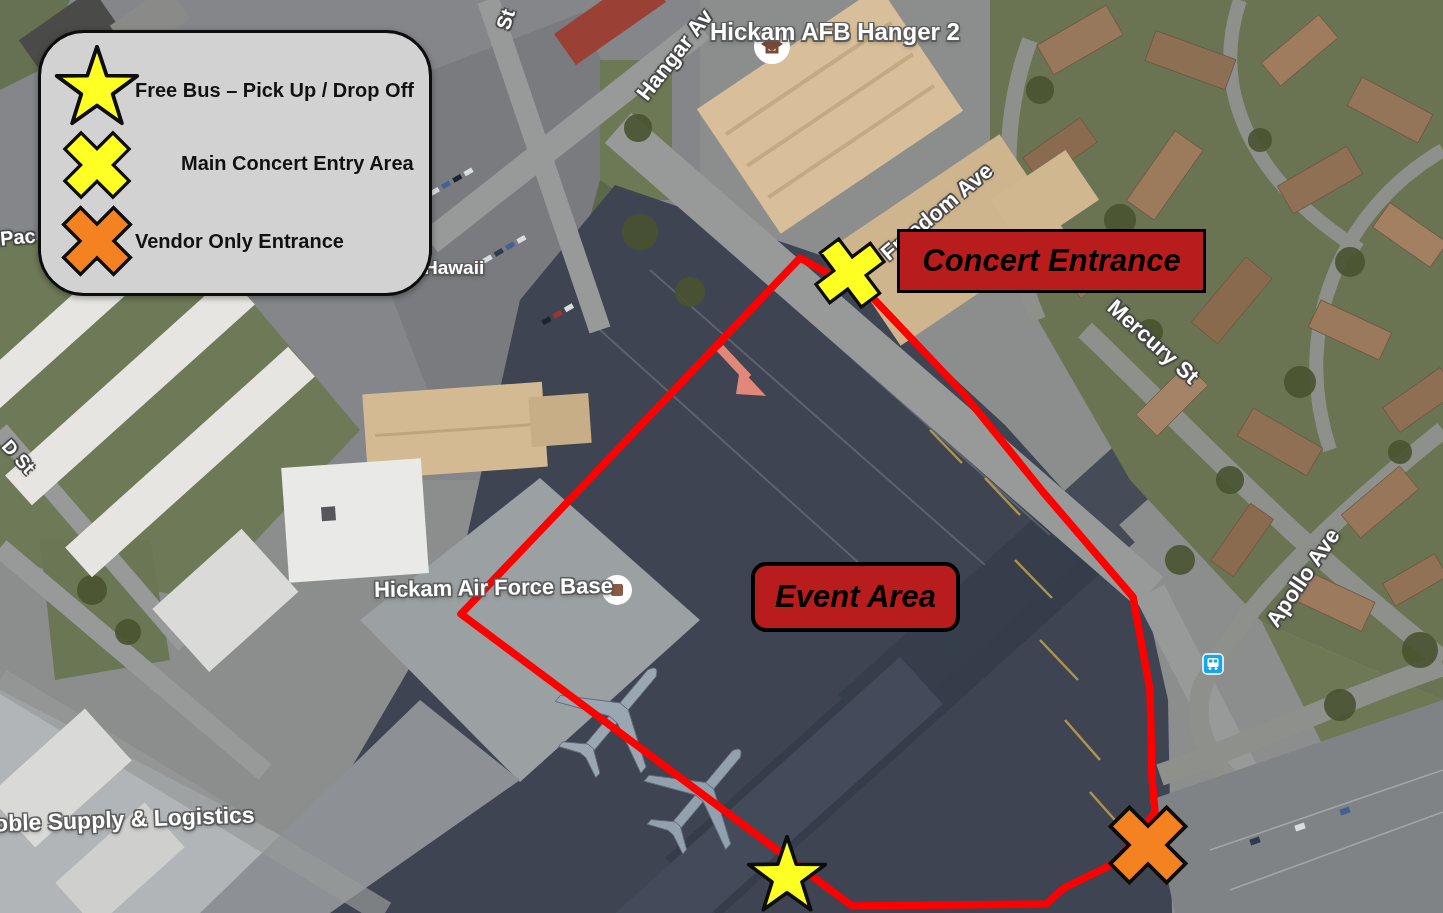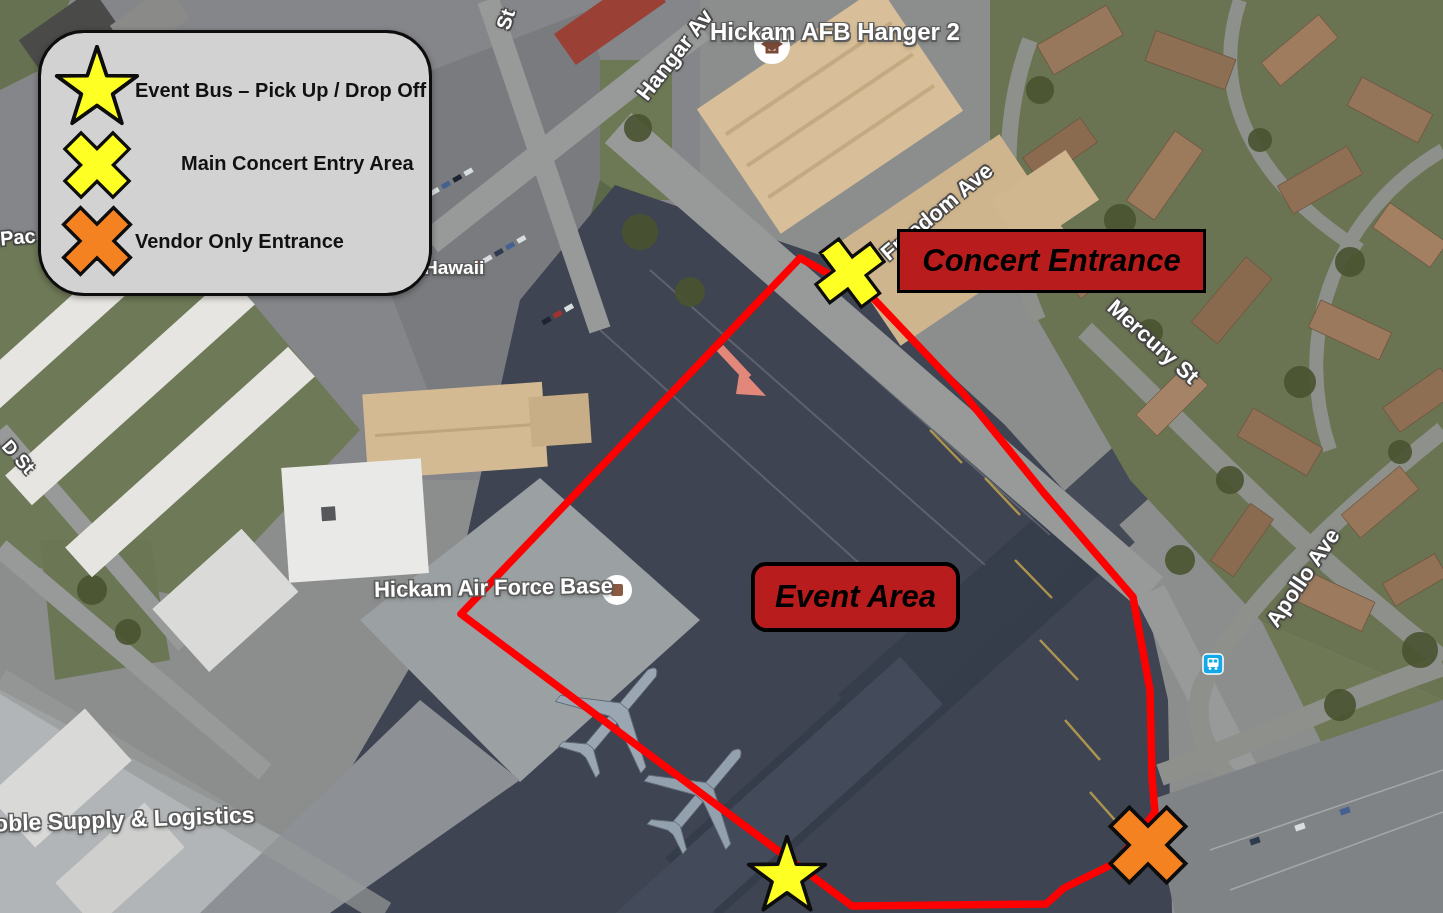--- a/index.html
+++ b/index.html
@@ -323,21 +323,21 @@
     <span>Concert Entrance</span>
   </div>
   <div class="callout" id="callout-event">
     <span>Event Area</span>
   </div>
 
   <div id="legend">
     <svg class="abs" style="left:12px;top:12px" width="88" height="88" viewBox="-52 -52 104 104">
       <path fill="#feff22" stroke="#0d0d0d" stroke-width="4.5" stroke-linejoin="round" d="M 0,-50 L 11.46,-15.78 L 47.55,-15.45 L 18.55,6.03 L 29.39,40.45 L 0,19.5 L -29.39,40.45 L -18.55,6.03 L -47.55,-15.45 L -11.46,-15.78 Z"></path>
     </svg>
-    <div class="legend-label" style="top:46px;">Event Bus – Pick Up / Drop Off</div>
+    <div class="legend-label" style="top:46px;">Free Bus – Pick Up / Drop Off</div>
 
     <svg class="abs" style="left:18px;top:94px" width="76" height="76" viewBox="-38 -38 76 76">
       <path transform="rotate(45)" fill="#feff22" stroke="#0d0d0d" stroke-width="3.2" d="M -34,-11.5 L -11.5,-11.5 L -11.5,-34 L 11.5,-34 L 11.5,-11.5 L 34,-11.5 L 34,11.5 L 11.5,11.5 L 11.5,34 L -11.5,34 L -11.5,11.5 L -34,11.5 Z"></path>
     </svg>
     <div class="legend-label" style="top:119px;left:100px;margin-left:40px;">Main Concert Entry Area</div>
 
     <svg class="abs" style="left:16px;top:168px" width="80" height="80" viewBox="-40 -40 80 80">
       <path transform="rotate(45) scale(1.04)" fill="#f58220" stroke="#0d0d0d" stroke-width="3.2" d="M -34,-11.5 L -11.5,-11.5 L -11.5,-34 L 11.5,-34 L 11.5,-11.5 L 34,-11.5 L 34,11.5 L 11.5,11.5 L 11.5,34 L -11.5,34 L -11.5,11.5 L -34,11.5 Z"></path>
     </svg>
     <div class="legend-label" style="top:197px;">Vendor Only Entrance</div>

